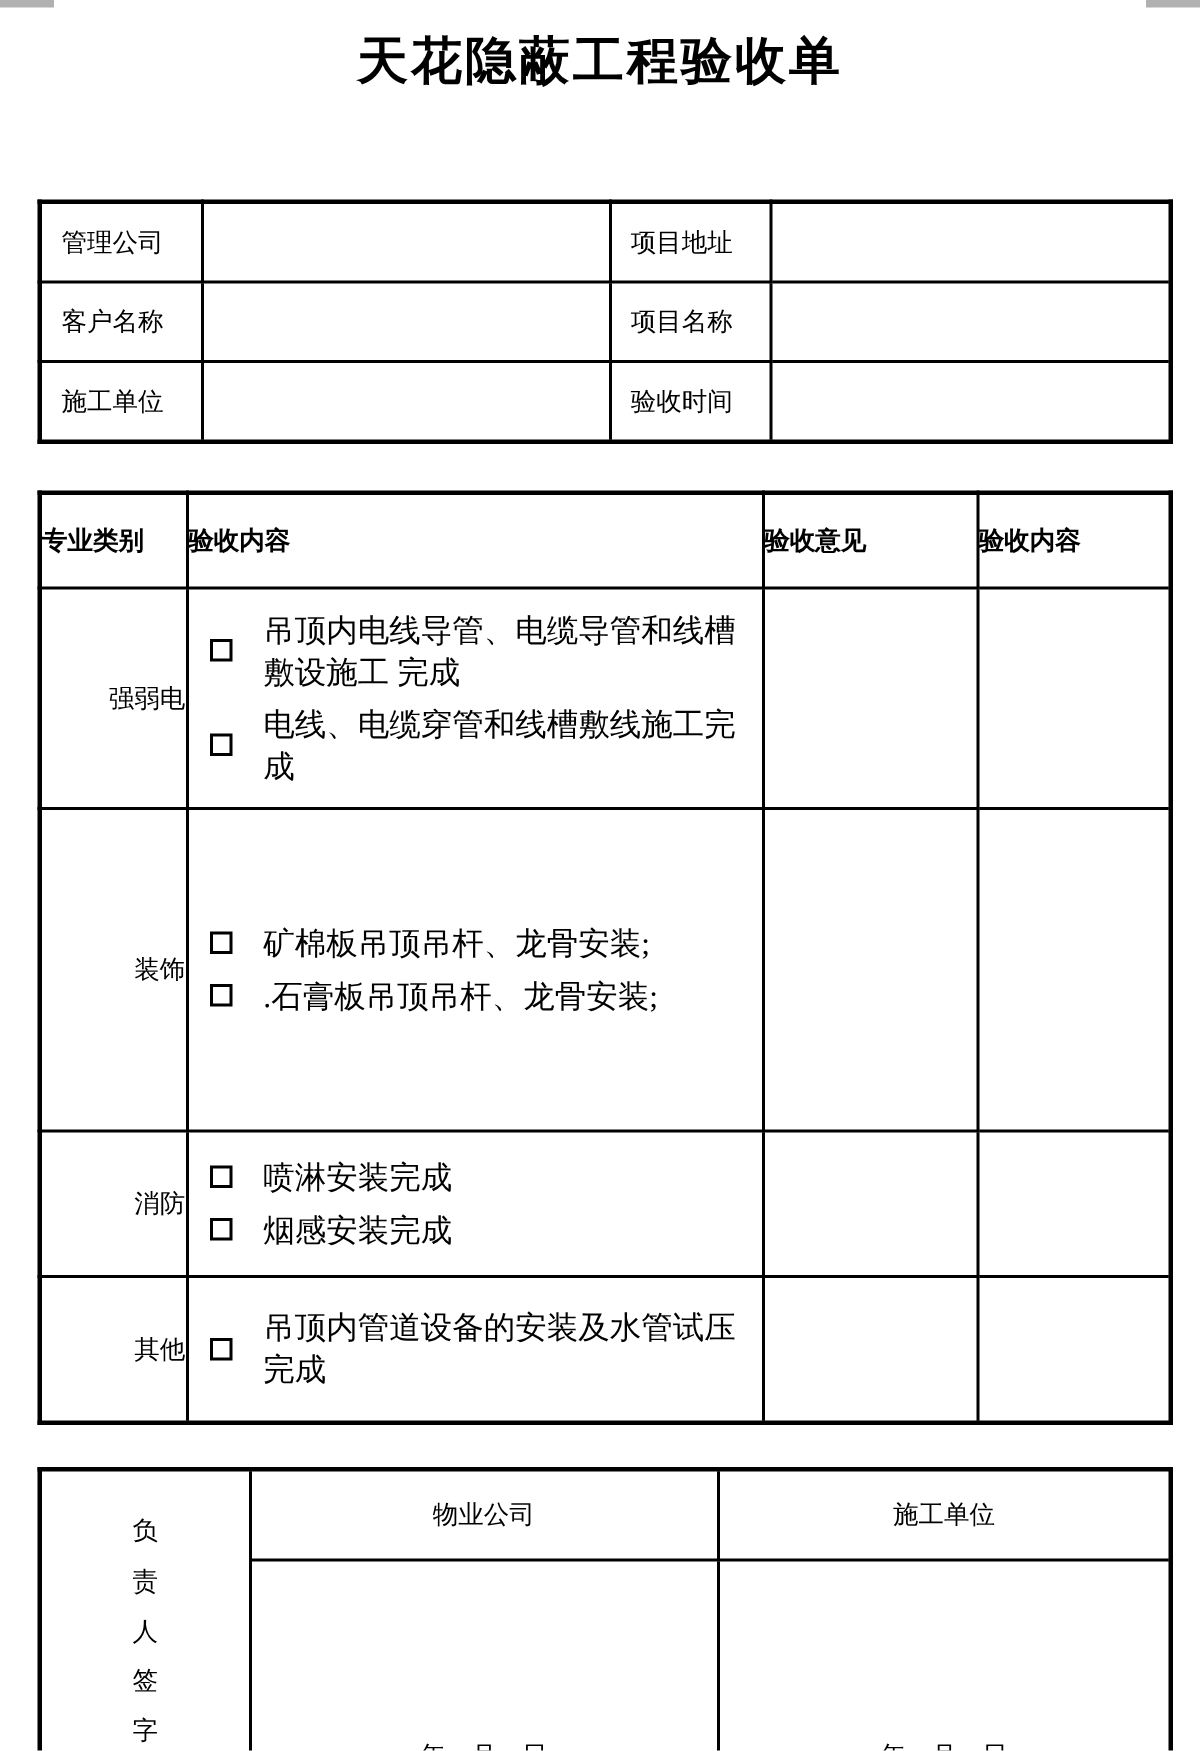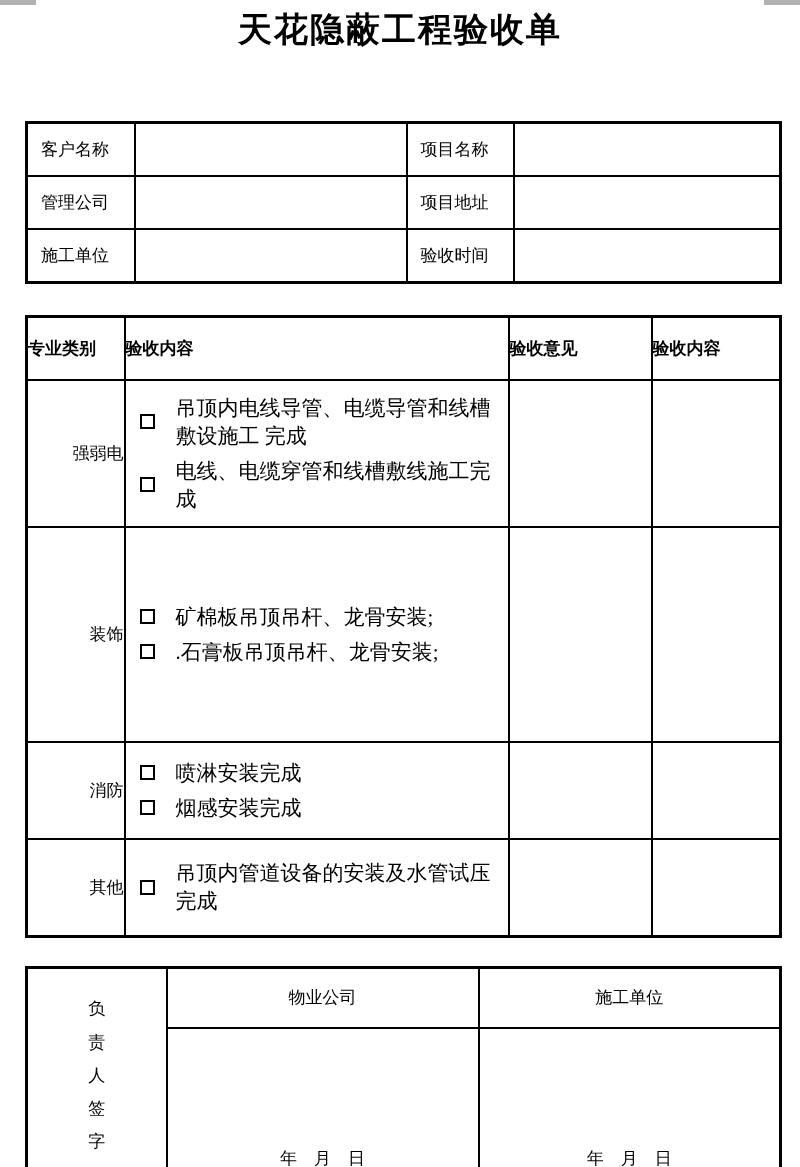--- a/index.html
+++ b/index.html
@@ -16,21 +16,21 @@
     position: absolute;
     top: 0;
     height: 5px;
     width: 36px;
     background: #b1b1b1;
   }
   .corner-bar.left { left: 0; }
   .corner-bar.right { right: 0; }
   .title {
     margin: 0;
-    padding-top: 9px;
+    padding-top: 21px;
     text-align: center;
     font-family: "Liberation Sans", "DejaVu Sans", sans-serif;
     font-weight: bold;
     font-size: 34px;
     letter-spacing: 2px;
     line-height: 1.2;
   }
   table {
     border-collapse: collapse;
     table-layout: fixed;
@@ -100,29 +100,29 @@
 
   <table class="info-table">
     <colgroup>
         <col style="width:108px">
         <col style="width:272px">
         <col style="width:107px">
         <col style="width:267px">
       </colgroup>
     <tbody>
         <tr>
+      <td class="label">管理公司</td>
+      <td></td>
+      <td class="label">项目地址</td>
+      <td></td>
+    </tr>
+    <tr>
       <td class="label">客户名称</td>
       <td></td>
       <td class="label">项目名称</td>
-      <td></td>
-    </tr>
-    <tr>
-      <td class="label">管理公司</td>
-      <td></td>
-      <td class="label">项目地址</td>
       <td></td>
     </tr>
     <tr>
       <td class="label">施工单位</td>
       <td></td>
       <td class="label">验收时间</td>
       <td></td>
     </tr>
   </tbody>
     </table>

